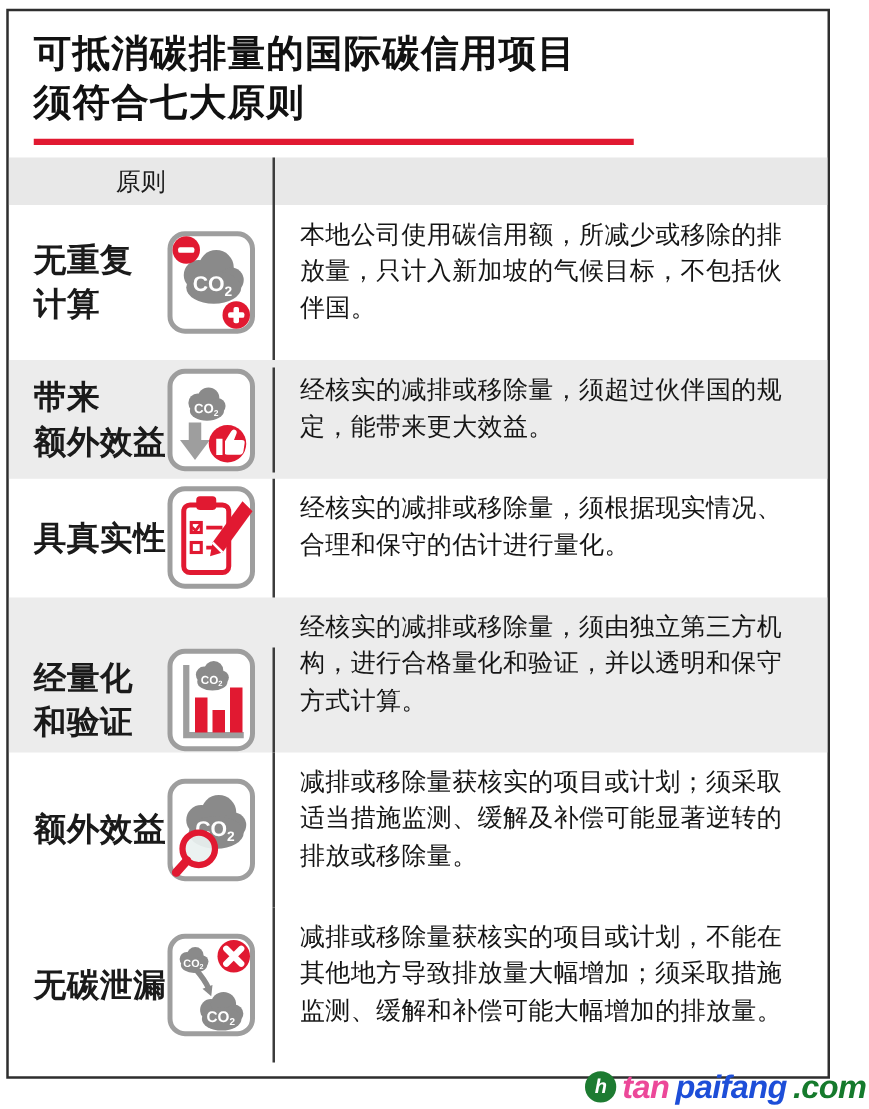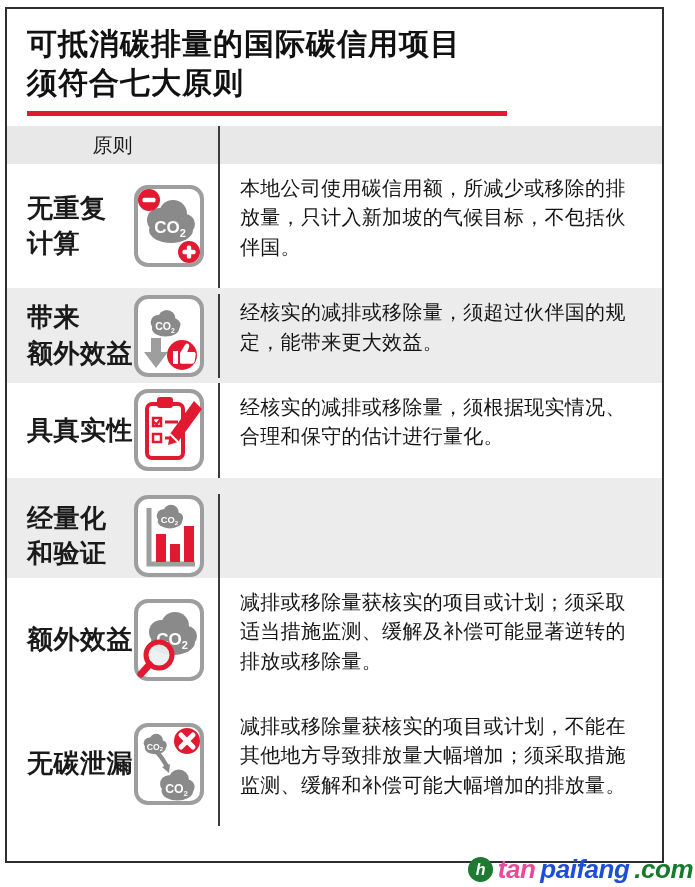--- a/index.html
+++ b/index.html
@@ -151,20 +151,23 @@
             <g fill="#8a8a8a">
               <circle cx="26" cy="36" r="12"></circle>
                 <circle cx="40" cy="30" r="14"></circle>
               <circle cx="52" cy="40" r="10"></circle>
                 <ellipse cx="38" cy="46" rx="22" ry="13"></ellipse>
             </g>
             <text x="37" y="49" font-size="17" font-weight="bold" fill="#fff" text-anchor="middle">CO<tspan font-size="11" dy="4">2</tspan></text>
           </g>
         </svg>
       </div>
+      <div class="dcol">
+        <div class="definition">经核实的减排或移除量，须由独立第三方机构，进行合格量化和验证，并以透明和保守方式计算。</div>
+      </div>
     </div>
 
     <div class="prow r5">
       <div class="pcol">
         <div class="principle">额外效益</div>
         <svg class="icon" width="72" height="84" viewBox="0 0 72 84">
           <rect x="3" y="3" width="66" height="78" rx="12" fill="#fff" stroke="#9e9e9e" stroke-width="4"></rect>
           <g transform="translate(2,-2)">
             <g fill="#8a8a8a">
               <circle cx="26" cy="36" r="12"></circle>

